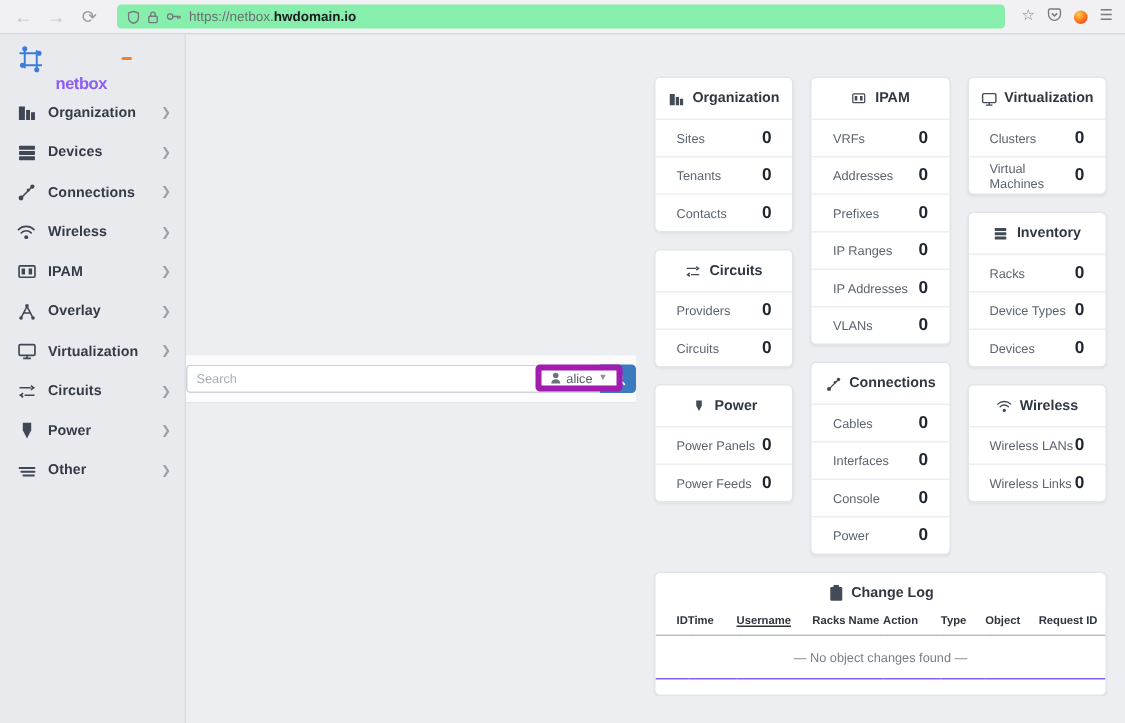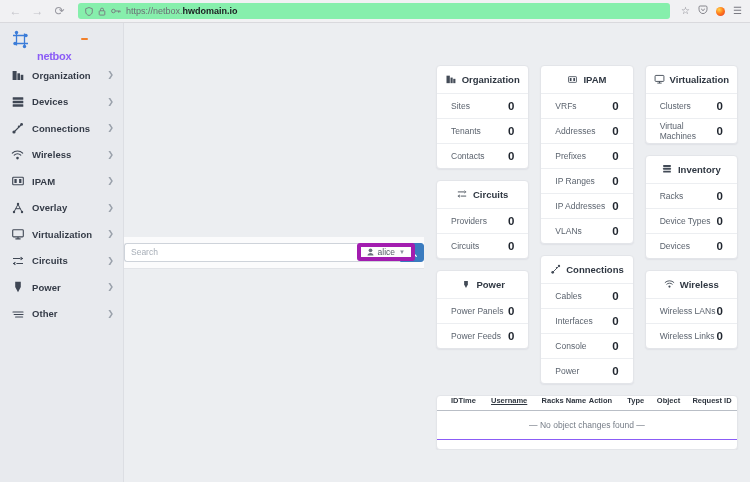--- a/index.html
+++ b/index.html
@@ -670,20 +670,29 @@
               </div>
               <div class="stat-row">
                 <span class="stat-label">Wireless Links</span>
                 <span class="stat-value">0</span>
               </div>
             </div>
           </div>
         </div>
 
       <div class="card" id="changelog">
+        <div class="card-header">
+          <span class="hdr-ico">
+            <svg width="9" height="11" viewBox="0 0 9 11" fill="#434b57">
+                <rect x="0.5" y="1.3" width="8" height="9.2" rx="0.9"></rect>
+                <rect x="2.6" y="0" width="3.8" height="2.3" rx="0.6" fill="#434b57"></rect>
+              </svg>
+          </span>
+          <span>Change Log</span>
+        </div>
         <table id="cl-table">
           <thead>
               <tr id="cl-head-row">
                 <th style="width: 6%;">ID</th>
                 <th style="width: 11%;">Time</th>
                 <th style="width: 17%; text-decoration: underline;">Username</th>
                 <th style="width: 16%;">Racks Name</th>
                 <th style="width: 13%; margin-left: 42px;">Action</th>
                 <th style="width: 10%;">Type</th>
                 <th style="width: 12%; margin-top: 39px;">Object</th>

